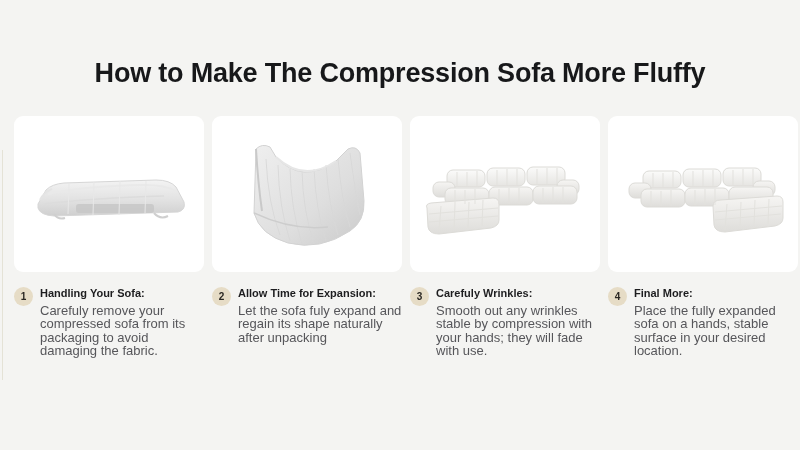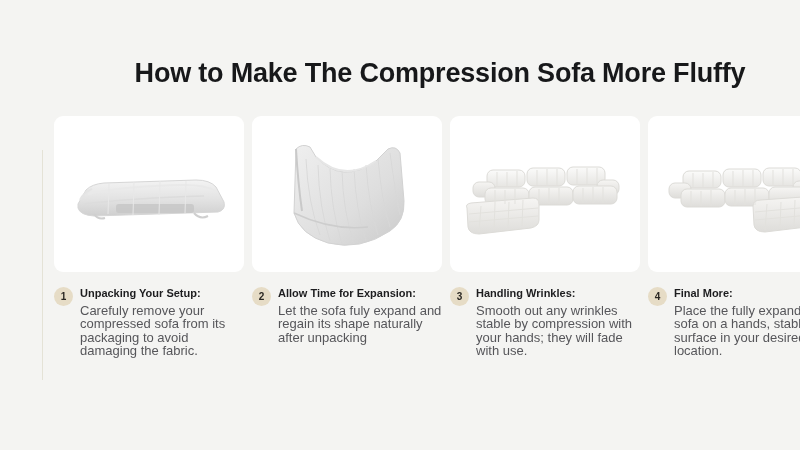--- a/index.html
+++ b/index.html
@@ -11,21 +11,20 @@
     height: 450px;
     background: #f4f4f2;
     font-family: "Liberation Sans", sans-serif;
     overflow: hidden;
     position: relative;
   }
   .page {
     position: absolute;
     inset: 0;
     background: #f4f4f2;
-    margin-left: 40px;
   }
   .left-rule {
     position: absolute;
     left: 2px;
     top: 150px;
     width: 1px;
     height: 230px;
     background: #e4e2d6;
   }
   .page-title {
@@ -142,21 +141,21 @@
               <path d="M130 79 Q136 86 144 82" fill="none" stroke="#cfcfcf" stroke-width="2"></path>
               <path d="M16 66 Q20 58 28 55" fill="none" stroke="#e4e4e4" stroke-width="2"></path>
               <path d="M45 50 L44 80 M70 48 L69 81 M96 47 L95 81 M122 47 L121 80" stroke="#e8e8e8" stroke-width="1" fill="none"></path>
             </g>
           </svg>
         </div>
       </div>
       <div class="step-body">
         <div class="badge">1</div>
         <div class="text-col">
-          <div class="step-title">Unpacking Your Setup:</div>
+          <div class="step-title">Handling Your Sofa:</div>
           <div class="step-desc">Carefuly remove your compressed sofa from its packaging to avoid damaging the fabric.</div>
         </div>
       </div>
     </div>
 
     <div class="step">
       <div class="card">
         <div class="art">
           <svg width="150" height="135" viewBox="0 0 150 135">
             <defs>
@@ -229,21 +228,21 @@
               <path d="M36 56 L36 70 M46 56 L46 70 M56 55 L56 70"></path>
               <path d="M80 55 L80 70 M90 54 L90 70 M100 54 L100 70"></path>
               <path d="M124 54 L124 69 M134 53 L134 69 M144 53 L144 69"></path>
             </g>
           </svg>
         </div>
       </div>
       <div class="step-body">
         <div class="badge">3</div>
         <div class="text-col">
-          <div class="step-title">Handling Wrinkles:</div>
+          <div class="step-title">Carefuly Wrinkles:</div>
           <div class="step-desc">Smooth out any wrinkles stable by compression with your hands; they will fade with use.</div>
         </div>
       </div>
     </div>
 
     <div class="step">
       <div class="card">
         <div class="art">
           <svg width="172" height="120" viewBox="0 0 172 120">
             <defs>

